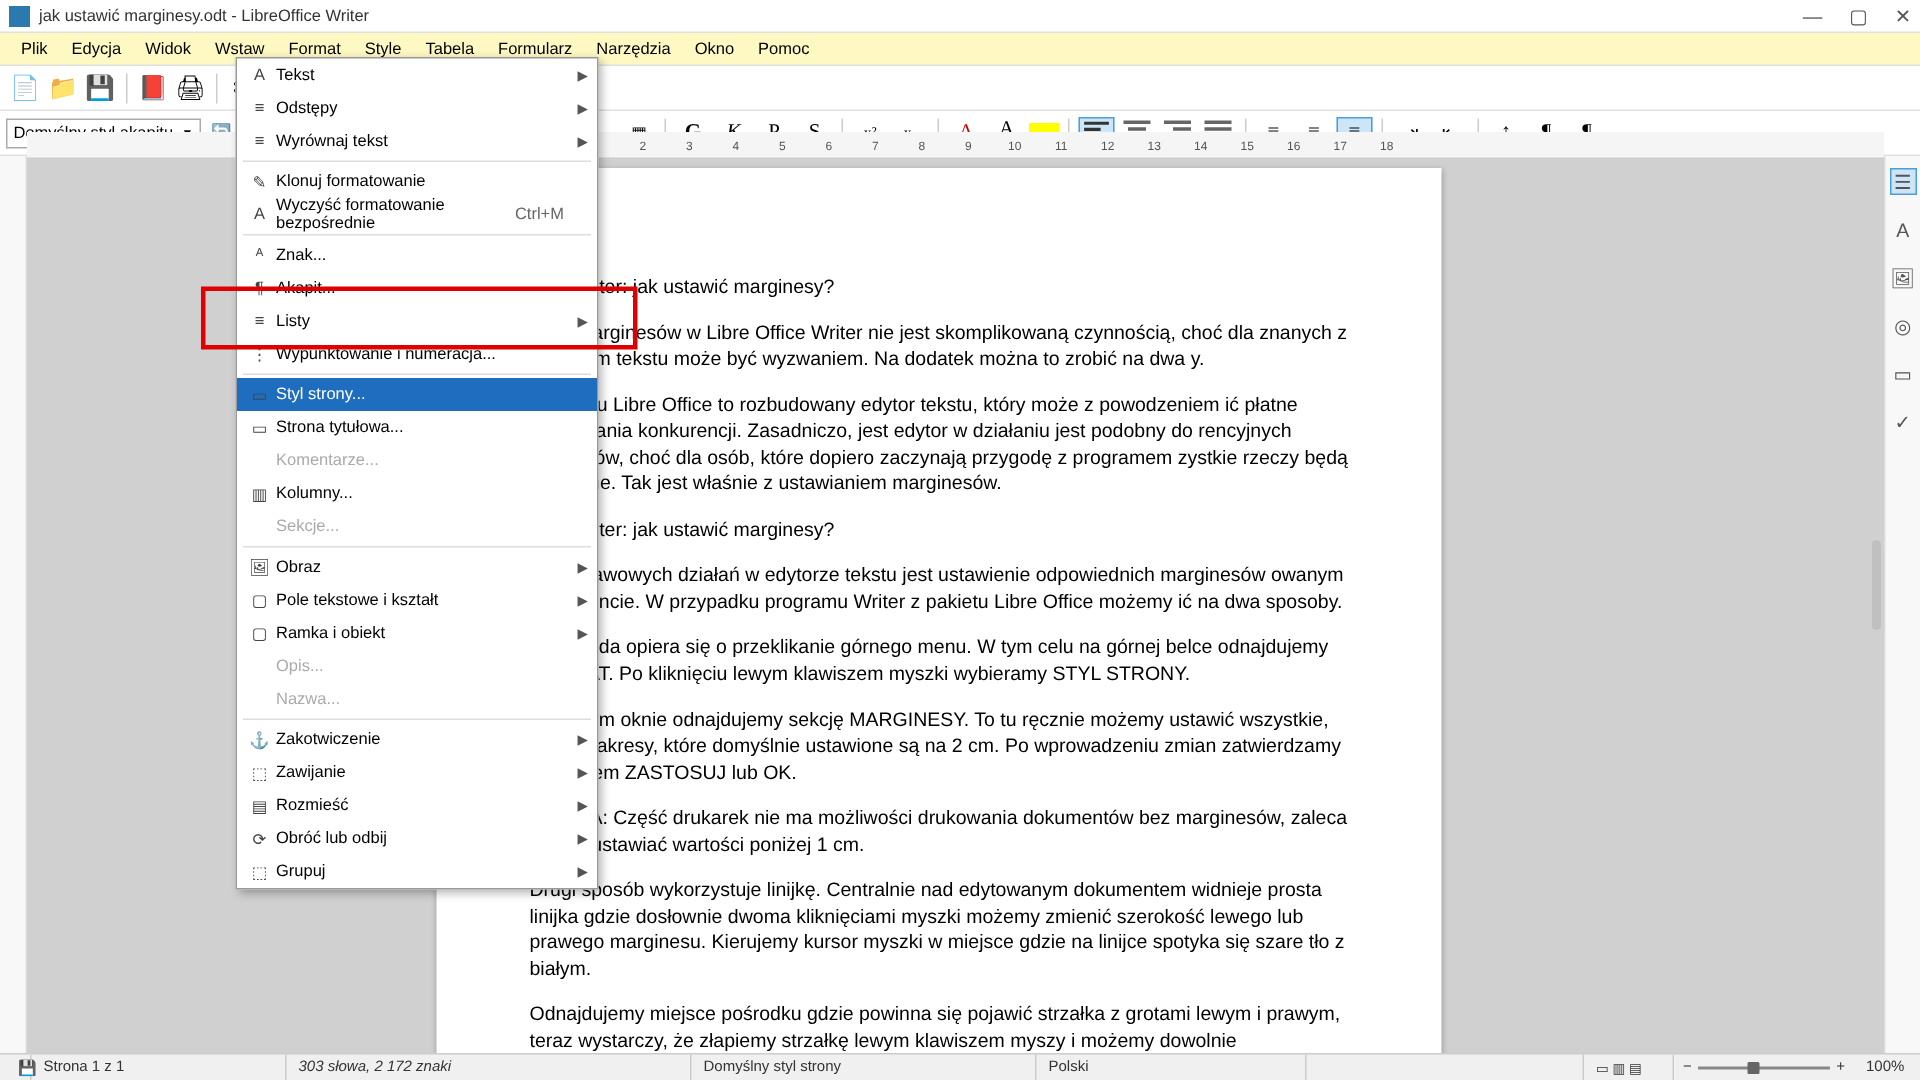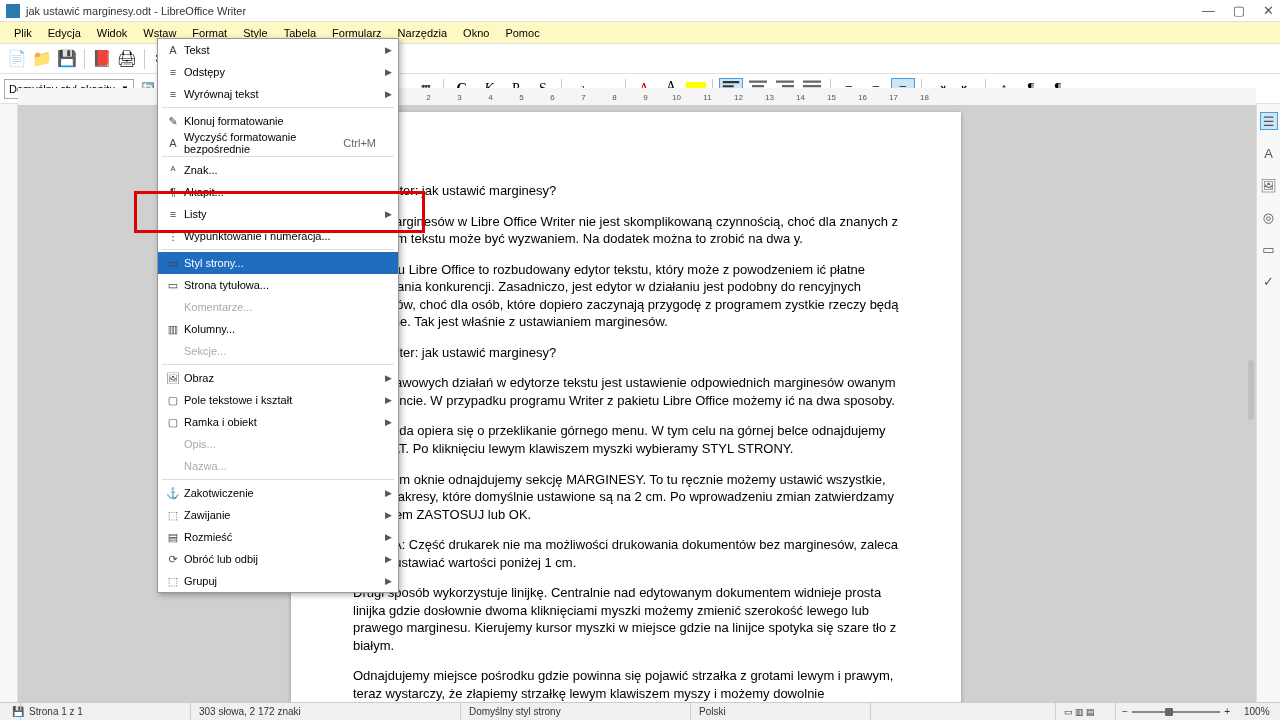--- a/index.html
+++ b/index.html
@@ -331,21 +331,21 @@
       <span class="lbl">Grupuj</span>
       <span class="arrow">▶</span>
     </div>
 </div>
 
 <div class="red-box"></div>
 
 <div class="statusbar">
   <div class="cell" style="width:16px;">💾</div>
   <div class="cell" style="width:170px;">Strona 1 z 1</div>
-  <div class="cell" style="width:270px;">303 słowa, 2 172 znaki</div>
+  <div class="cell" style="width:270px;font-style:italic;">303 słowa, 2 172 znaki</div>
   <div class="cell" style="width:230px;">Domyślny styl strony</div>
   <div class="cell" style="width:180px;">Polski</div>
   <div class="cell" style="flex:1;"></div>
   <div class="cell" style="width:60px; font-size:9px;">▭ ▥ ▤</div>
   <div class="zoom-slider">
     <span>−</span>
       <div class="track">
         <div class="thumb"></div>
       </div>
       <span>+</span>

